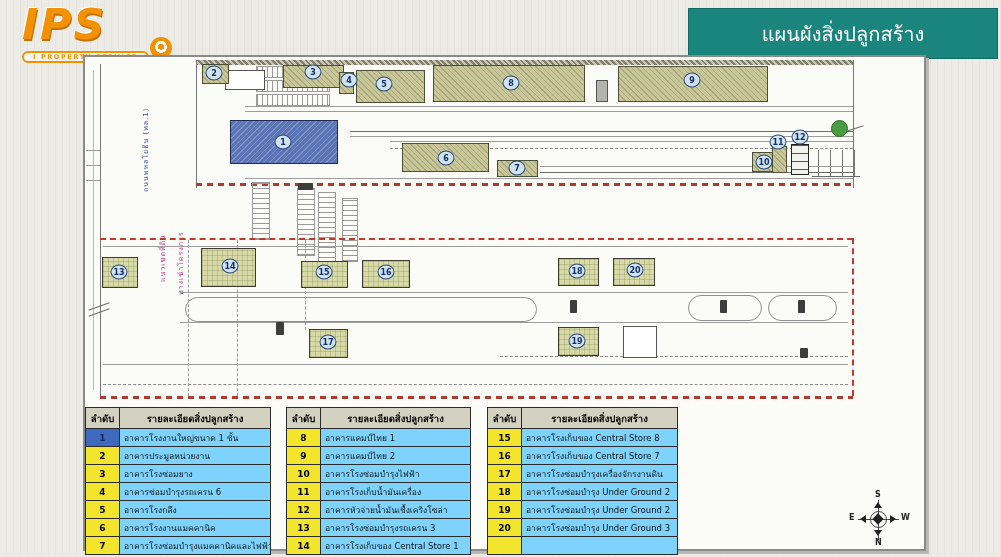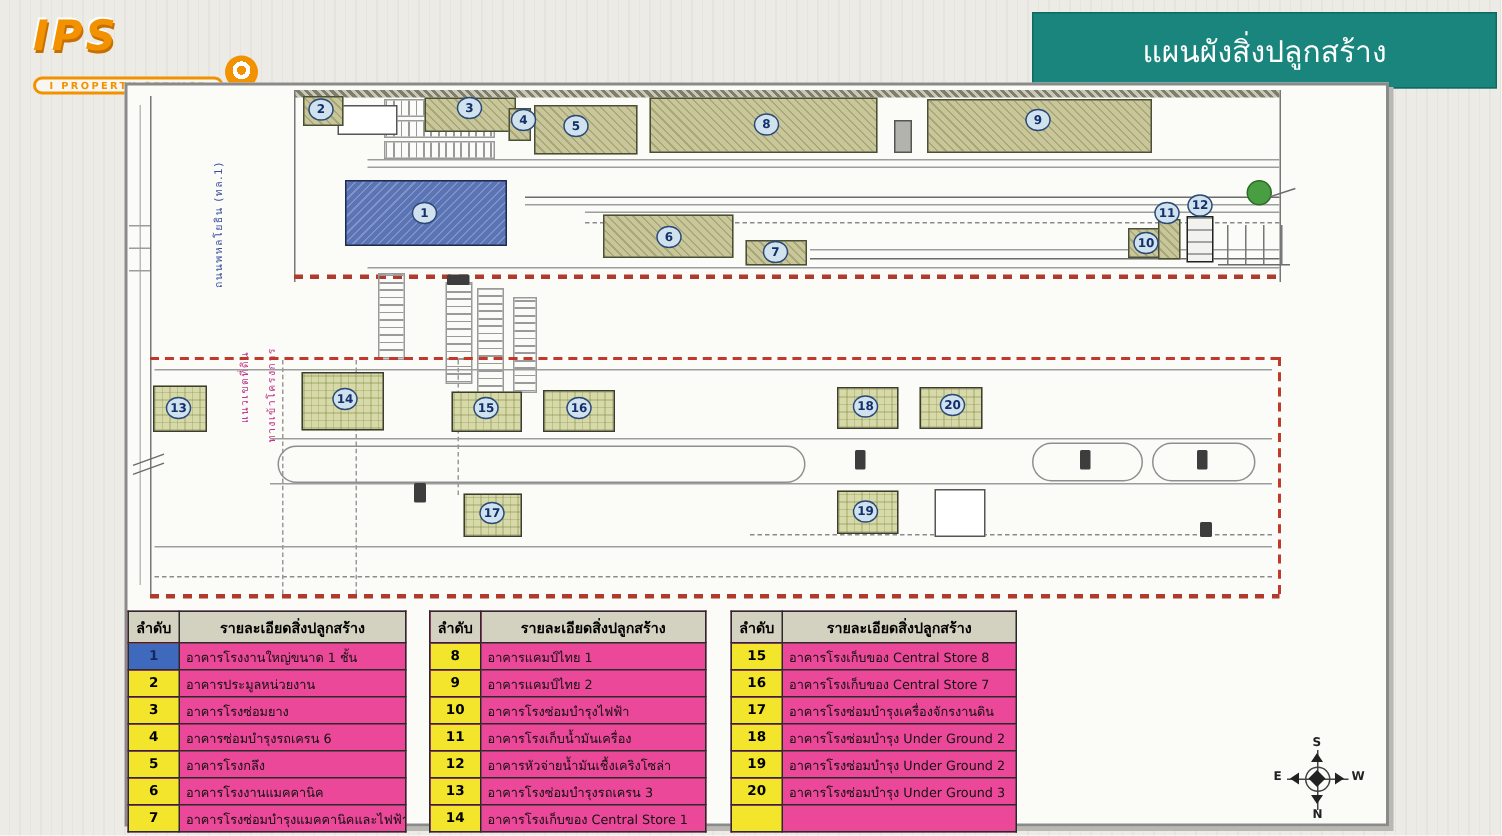--- a/index.html
+++ b/index.html
@@ -4,21 +4,21 @@
 <style>
   html,body{margin:0;padding:0;}
   body{
     width:1001px;height:557px;position:relative;overflow:hidden;
     font-family:"DejaVu Sans","Liberation Sans",sans-serif;
     background:repeating-linear-gradient(90deg,#ecebe6 0 6px,#e5e4df 6px 7px);
   }
   .layer{position:absolute;inset:0;}
   
   .logo{position:absolute;left:22px;top:4px;width:220px;height:55px;}
-  .logo-text{font-style:italic;font-weight:900;font-size:28px;line-height:40px;
+  .logo-text{font-style:italic;font-weight:900;font-size:43px;line-height:40px;
     color:#f39200;letter-spacing:2px;text-shadow:1px 2px 0 #c76f00, -1px -1px 0 #fff;}
   .logo-bar{display:inline-block;margin-top:-4px;border:2px solid #f39200;border-radius:9px;
     padding:0 9px;font-size:6.5px;font-weight:bold;letter-spacing:1.6px;color:#f39200;background:#f7f6f2;}
   .logo-circle{position:absolute;left:128px;top:33px;width:22px;height:22px;border-radius:50%;
     background:radial-gradient(circle at 50% 45%, #f39200 0 3px, #ffffff 3px 6px, #f39200 6px);}
   
   .banner{position:absolute;left:688px;top:8px;width:308px;height:49px;background:#1a857c;
     border:1px solid #0e6a62;display:flex;align-items:center;justify-content:center;
     color:#ffffff;font-size:20px;}
   
@@ -50,21 +50,21 @@
   .stadium{position:absolute;border:1px solid #8f8f8f;border-radius:14px;}
   .carbox{position:absolute;background:#3d3d3d;border-radius:1px;}
   .tree{position:absolute;width:15px;height:15px;border-radius:50%;background:#4a9e42;border:1px solid #2d6b28;}
   .marker{position:absolute;width:15px;height:13px;border-radius:50%;background:#cfe2ee;border:1px solid #2c4a77;
     color:#14306b;font-size:8px;font-weight:bold;display:flex;align-items:center;justify-content:center;
     transform:translate(-50%,-50%);z-index:5;}
   .vtext{position:absolute;writing-mode:vertical-rl;transform:rotate(180deg);font-size:7px;letter-spacing:1px;}
   .vtext.blue{color:#3b4da0;}
   .vtext.mag{color:#c0368c;}
   
-  .btable{position:absolute;border-collapse:collapse;table-layout:fixed;background:#ec4899;}
+  .btable{position:absolute;border-collapse:collapse;table-layout:fixed;background:#7dd3fc;}
   .btable td{border:1px solid #2a2a2a;height:17px;padding:0;overflow:hidden;white-space:nowrap;}
   .btable .hd{height:20px;background:#d3d1bf;font-weight:bold;font-size:9.5px;text-align:center;}
   .btable .no{width:33px;text-align:center;font-size:9px;font-weight:bold;background:#f3e52c;}
   .btable .no.blue{background:#3f69bd;color:#16295e;}
   .btable .desc{font-size:8.5px;padding-left:4px;color:#111;}
   
   .compass{position:absolute;left:851px;top:492px;width:56px;height:56px;font-size:8px;font-weight:bold;color:#222;}
   .compass .cl-v{position:absolute;left:27px;top:8px;width:1px;height:40px;background:#444;}
   .compass .cl-h{position:absolute;left:7px;top:27px;width:41px;height:1px;background:#444;}
   .compass .ring{position:absolute;left:19px;top:19px;width:15px;height:15px;border:1px solid #444;border-radius:50%;}

